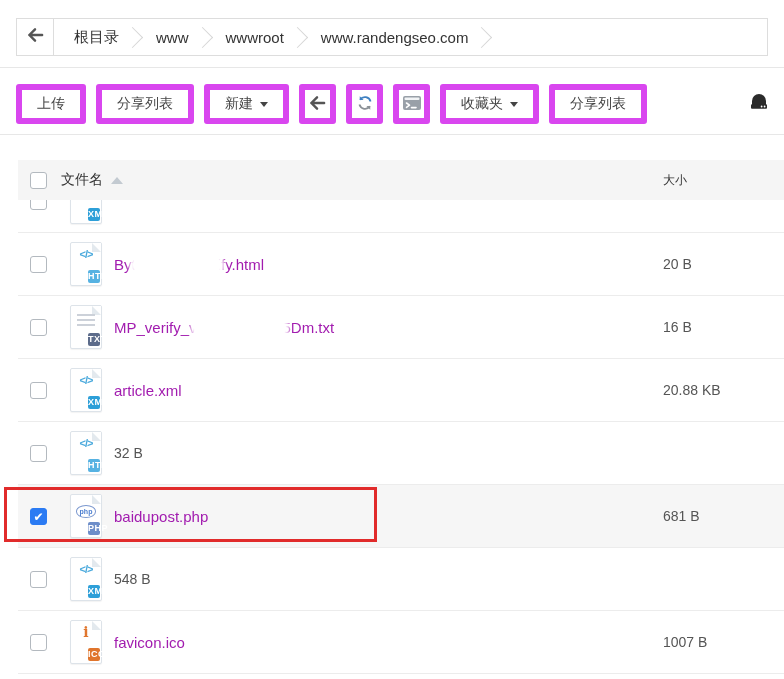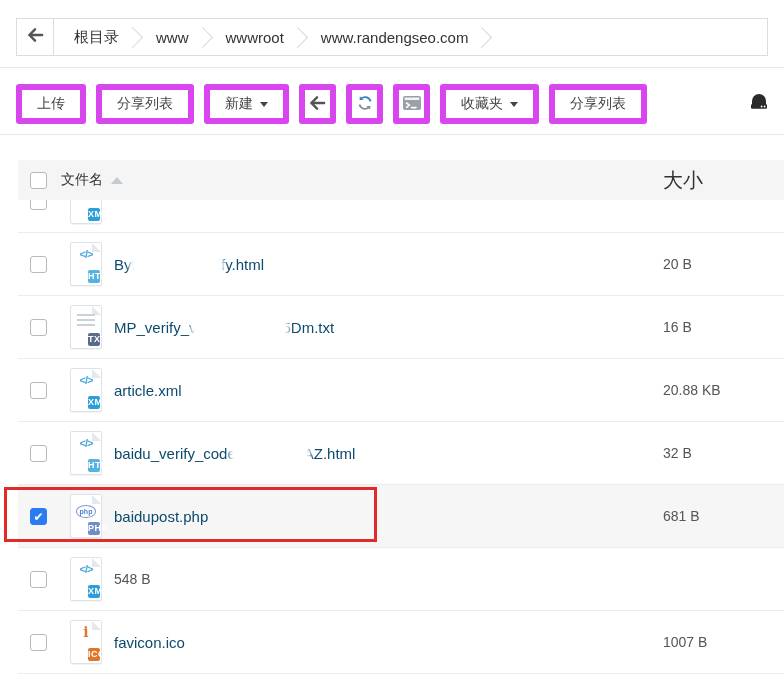--- a/index.html
+++ b/index.html
@@ -27,21 +27,21 @@
   .caret-down { width:0; height:0; border-left:4px solid transparent; border-right:4px solid transparent;
     border-top:5px solid #444; margin-left:7px; }
   .disk { margin-left:auto; display:flex; align-items:center; gap:6px; padding-right:4px; }
   .disk-label { font-size:17px; color:#222; }
   .hr2 { margin-top:10px; }
 
   
   .table { margin-left:18px; margin-top:25px; }
   .thead { height:40px; background:#f5f5f5; display:flex; align-items:center; padding-left:12px;font-family:Liberation Mono, monospace; }
   .col-name { flex:1; display:flex; align-items:center; font-size:14px; color:#333; }
-  .col-size { width:121px; font-size:20px; color:#333; }
+  .col-size { width:121px; font-size:12px; color:#333; }
   .sort-up { width:0; height:0; border-left:6px solid transparent; border-right:6px solid transparent;
     border-bottom:7px solid #c3cad1; margin-left:8px; }
 
   .row { height:63px; display:flex; align-items:center; padding-left:12px;
     border-bottom:1px solid #ececec; position:relative; background:#fff; }
   .row.highlighted { background:#f6f6f6; }
   .row.highlighted::after { content:""; position:absolute; left:-14px; top:2px;
     width:367px; height:49px; border:3px solid #e12b2b; pointer-events:none; z-index:3; }
   .clip { height:33px; overflow:hidden; }
   .clip .row { margin-top:-30px; border-bottom:none; }
@@ -69,21 +69,21 @@
   .t-txt  .banner { background:#5c6b8a; }
   .t-php  .banner { background:#6e8ec9; }
   .t-ico  .banner { background:#e0752c; }
   .t-html .glyph, .t-xml .glyph { color:#4aa9dc; font-weight:bold; font-size:11px; letter-spacing:-1px; }
   .t-ico .glyph { color:#e0762e; font-family:"DejaVu Serif",serif; font-weight:bold; font-size:14px; top:4px; }
   .php-oval { display:inline-block; border:1px solid #7b98cf; border-radius:50%;
     padding:2px 3px; font-size:7px; color:#4d7fd0; font-weight:bold; line-height:1; }
   .txt-lines { display:block; margin:3px auto 0; width:18px; height:13px;
     background:repeating-linear-gradient(to bottom,#ccd1d9 0 2px,transparent 2px 5px); }
 
-  .fname { flex:1; font-size:15px; color:#0c4a6e; white-space:nowrap; overflow:hidden; cursor:pointer; }
+  .fname { flex:1; font-size:15px; color:#a21caf; white-space:nowrap; overflow:hidden; cursor:pointer; }
   .fsize { width:121px; font-size:14px; color:#555; }
   .smudge { display:inline-block; height:16px; background:#fff; border-radius:8px;
     box-shadow:0 0 4px 4px rgba(255,255,255,.96); vertical-align:-3px; margin:0 -3px;
     position:relative; z-index:2; }
 </style>
 </head>
 <body>
 
 <div class="crumb-bar">
   <div class="crumb-back">
@@ -216,21 +216,20 @@
     <span class="fsize">20.88 KB</span>
   </div>
       <div class="row t-html">
     <span class="cb"></span>
     <span class="ficon">
       <span class="doc"></span>
       <span class="fold"></span>
       <span class="glyph">&lt;/&gt;</span>
       <span class="banner">HTML</span>
     </span>
-    <span class="fname">baidu_verify_code<span class="smudge" style="width: 74px;"></span>AZ.html</span>
     <span class="fsize">32 B</span>
   </div>
       <div class="row t-php highlighted">
     <span class="cb checked"></span>
     <span class="ficon">
       <span class="doc"></span>
       <span class="fold"></span>
       <span class="glyph"><span class="php-oval">php</span></span>
       <span class="banner">PHP</span>
     </span>

